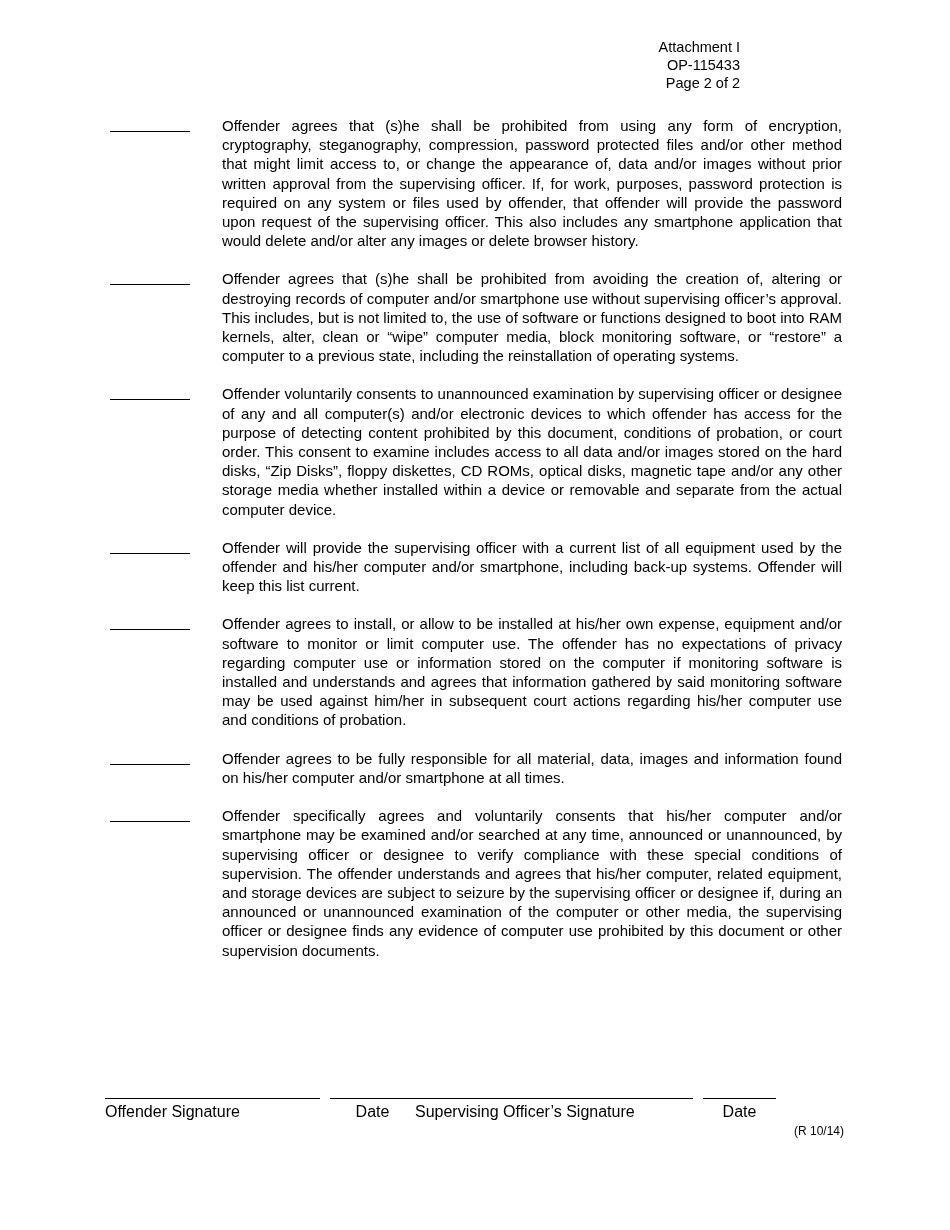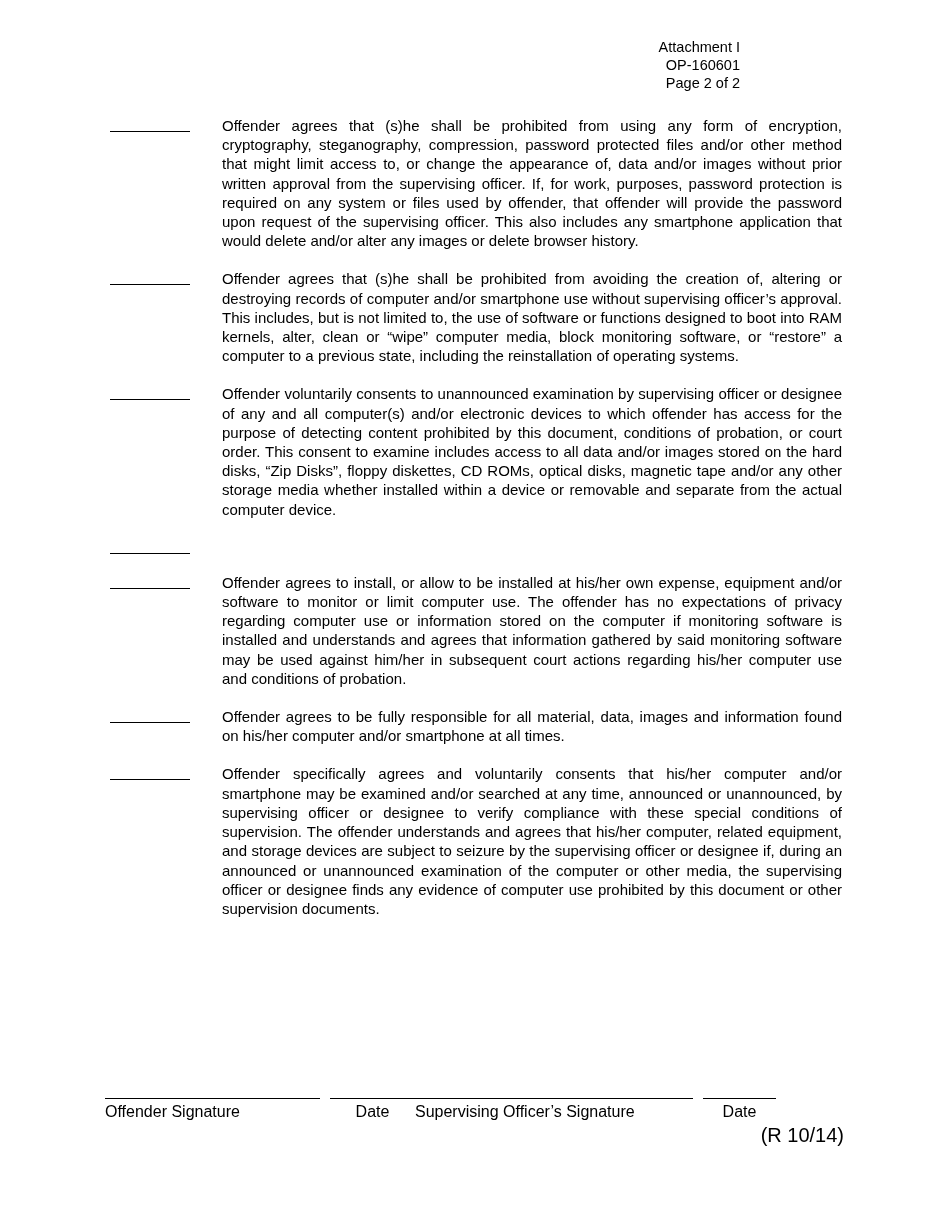--- a/index.html
+++ b/index.html
@@ -64,32 +64,32 @@
     margin-bottom: 3px;
   }
   .sig-offender { width: 215px; }
   .sig-date1 { width: 85px; margin-left: 10px; }
   .sig-officer { width: 278px; }
   .sig-date2 { width: 73px; margin-left: 10px; }
   .sig-label { font-size: 16px; line-height: 20px; }
   .centered { text-align: center; }
   .revision {
     text-align: right;
-    font-size: 20px;
+    font-size: 12px;
     margin-top: 2px;
   }
 </style>
 </head>
 <body>
 
 <div class="page">
 
   <div class="doc-header">
     <div>Attachment I</div>
-    <div>OP-160601</div>
+    <div>OP-115433</div>
     <div>Page 2 of 2</div>
   </div>
 
   <div class="paragraphs">
 
     <div class="para-row">
       <div class="initial-line"></div>
       <div class="para-text">Offender agrees that (s)he shall be prohibited from using any form of encryption, cryptography, steganography, compression, password protected files and/or other method that might limit access to, or change the appearance of, data and/or images without prior written approval from the supervising officer.  If, for work, purposes, password protection is required on any system or files used by offender, that offender will provide the password upon request of the supervising officer. This also includes any smartphone application that would delete and/or alter any images or delete browser history.</div>
     </div>
 
@@ -98,20 +98,21 @@
       <div class="para-text">Offender agrees that (s)he shall be prohibited from avoiding the creation of, altering or destroying records of computer and/or smartphone use without supervising officer’s approval.  This includes, but is not limited to, the use of software or functions designed to boot into RAM kernels, alter, clean or “wipe” computer media, block monitoring software, or “restore” a computer to a previous state, including the reinstallation of operating systems.</div>
     </div>
 
     <div class="para-row">
       <div class="initial-line"></div>
       <div class="para-text">Offender voluntarily consents to unannounced examination by supervising officer or designee of any and all computer(s) and/or electronic devices to which offender has access for the purpose of detecting content prohibited by this document, conditions of probation, or court order. This consent to examine includes access to all data and/or images stored on the hard disks, “Zip Disks”, floppy diskettes, CD ROMs, optical disks, magnetic tape and/or any other storage media whether installed within a device or removable and separate from the actual computer device.</div>
     </div>
 
     <div class="para-row">
       <div class="initial-line"></div>
+      <div class="para-text">Offender will provide the supervising officer with a current list of all equipment used by the offender and his/her computer and/or smartphone, including back-up systems. Offender will keep this list current.</div>
     </div>
 
     <div class="para-row">
       <div class="initial-line"></div>
       <div class="para-text">Offender agrees to install, or allow to be installed at his/her own expense, equipment and/or software to monitor or limit computer use.  The offender has no expectations of privacy regarding computer use or information stored on the computer if monitoring software is installed and understands and agrees that information gathered by said monitoring software may be used against him/her in subsequent court actions regarding his/her computer use and conditions of probation.</div>
     </div>
 
     <div class="para-row">
       <div class="initial-line"></div>
       <div class="para-text">Offender agrees to be fully responsible for all material, data, images and information found on his/her computer and/or smartphone at all times.</div>

